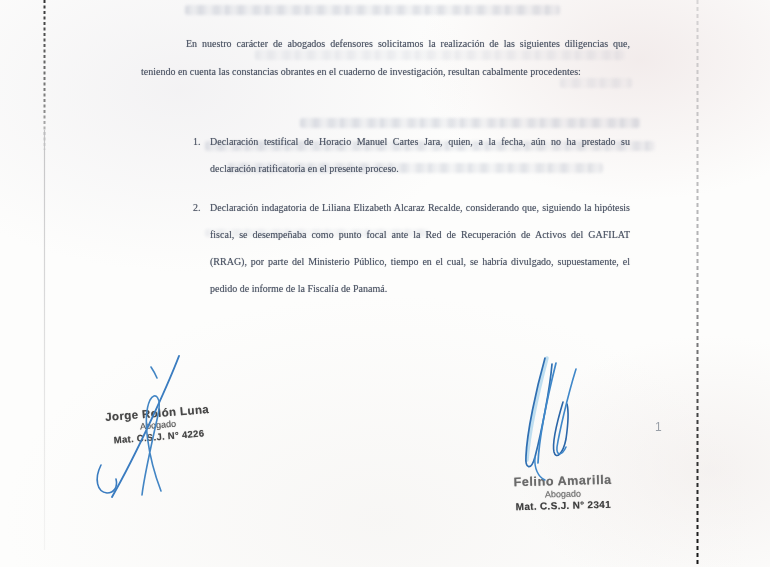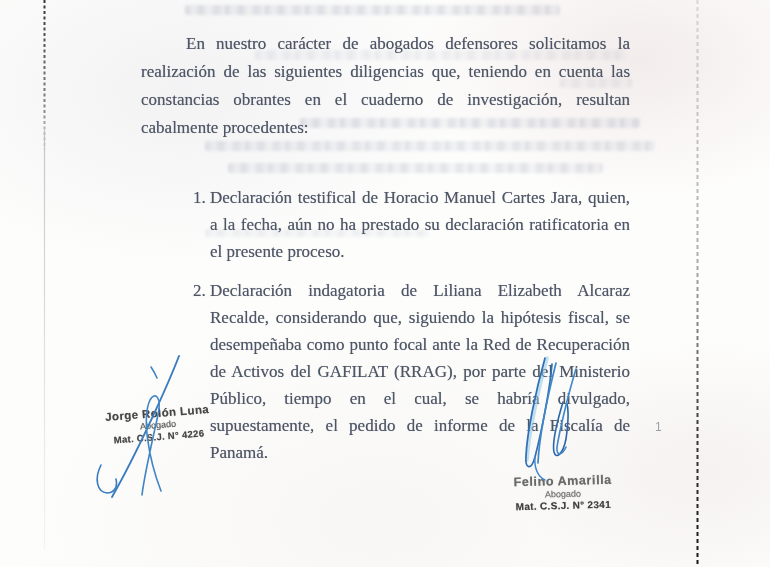--- a/index.html
+++ b/index.html
@@ -33,21 +33,21 @@
       rgba(124,134,158,0.46) 31px, rgba(124,134,158,0.14) 40px);
   }
 
   
   .content {
     position: absolute;
     left: 141px; top: 30px;
     width: 489px;
     z-index: 2;
     color: #4e5666;
-    font-size: 17px;
+    font-size: 10px;
     line-height: 28px;
     text-shadow: 0 0 0.7px rgba(78,86,102,0.6);
   }
   .intro { margin: 0; text-indent: 45px; text-align: justify; }
   .list { margin-top: 42px; }
   .item { position: relative; padding-left: 69px; text-align: justify; line-height: 27px; margin-bottom: 12px; }
   .item .num { position: absolute; left: 52px; top: 0; }
 
   
   .sig { position: absolute; z-index: 3; pointer-events: none; }

